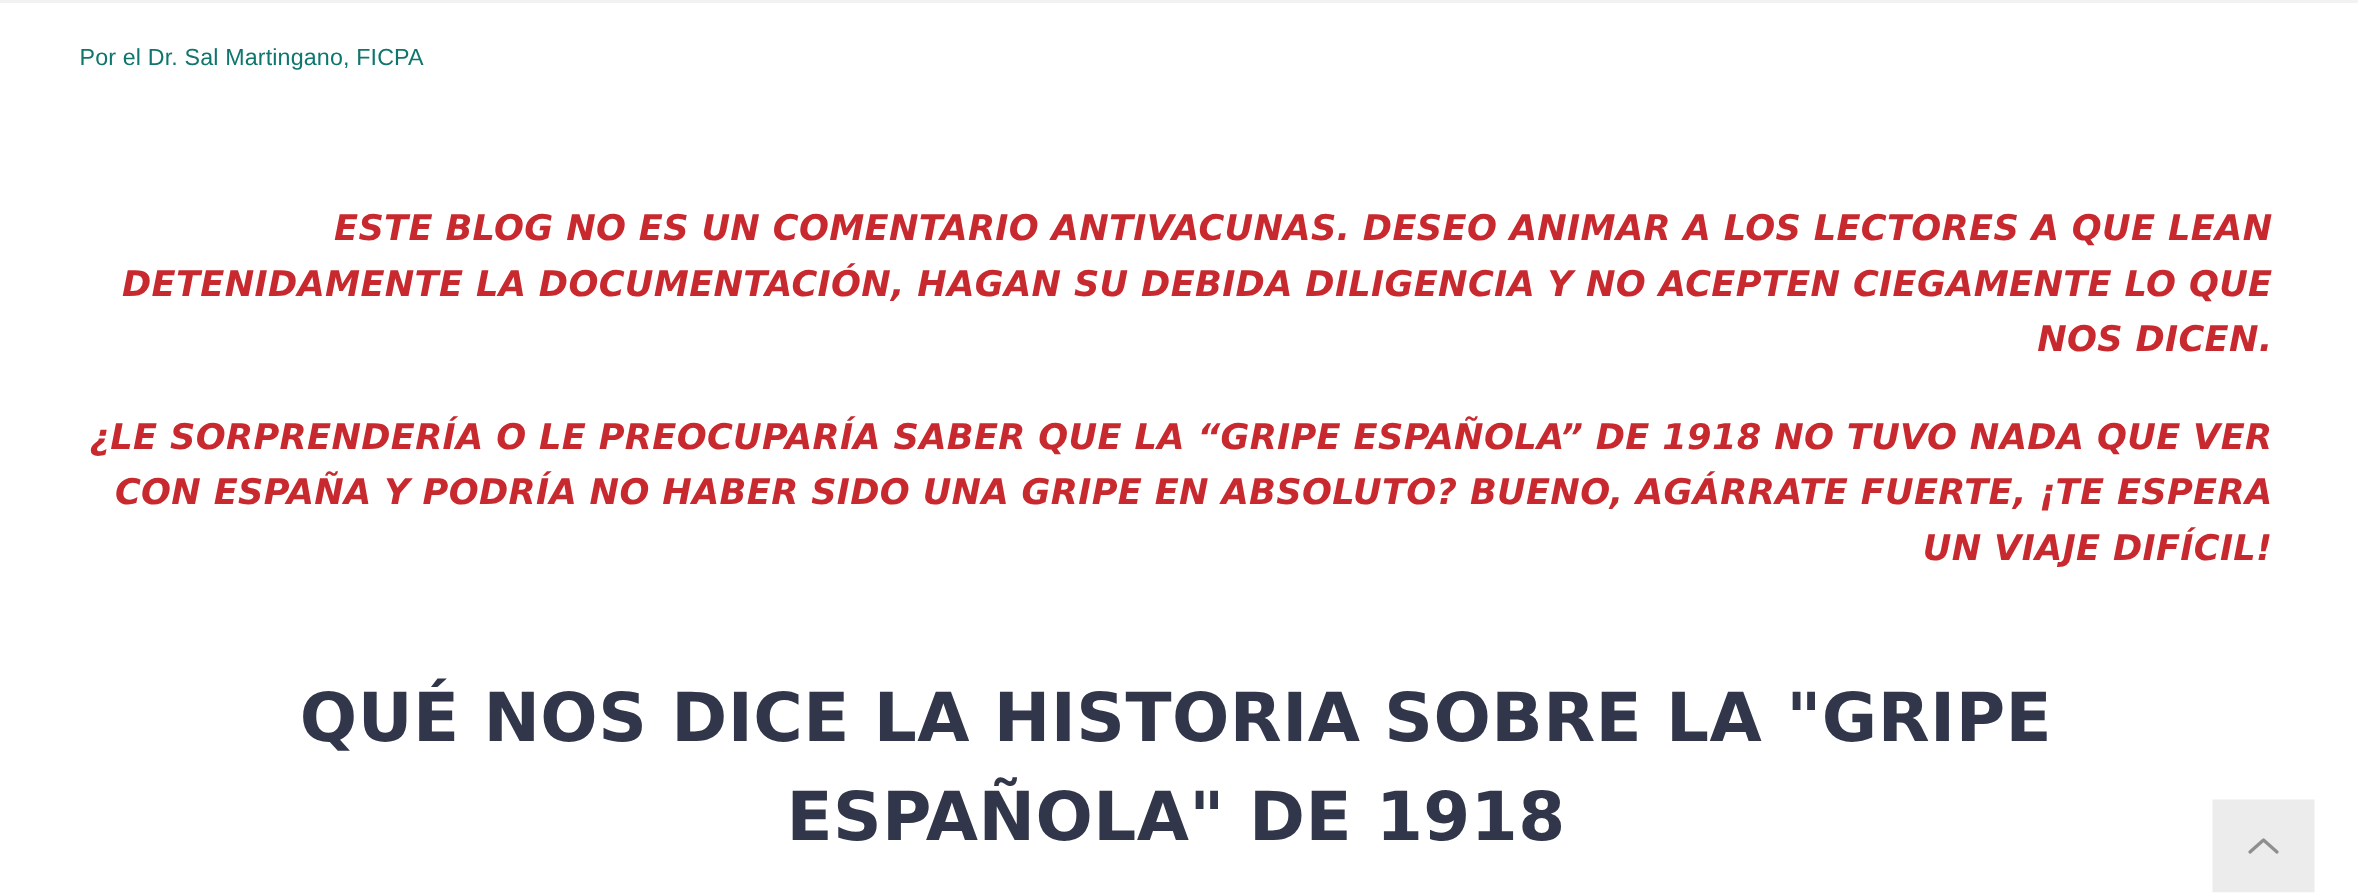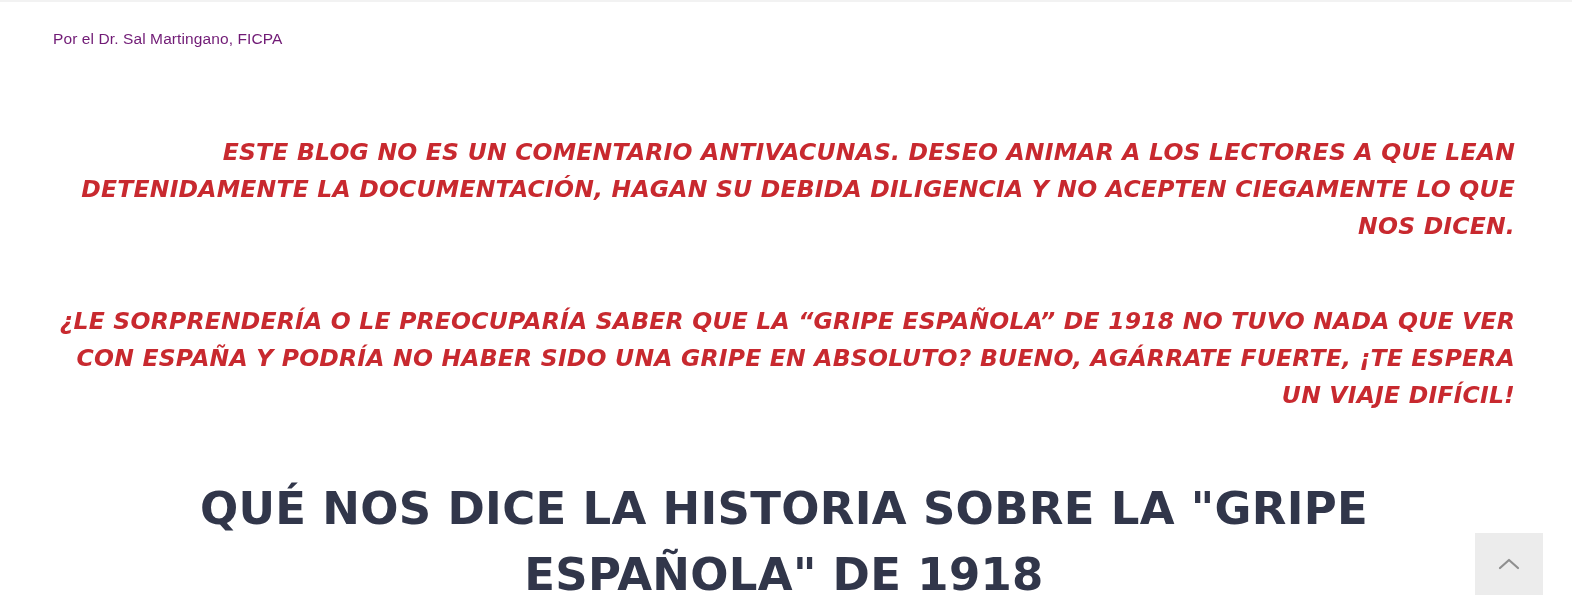--- a/index.html
+++ b/index.html
@@ -21,21 +21,21 @@
     height: 595px;
     box-sizing: border-box;
     padding: 0;
   }
 
   .byline {
     position: absolute;
     top: 30px;
     left: 53px;
     font-size: 15.5px;
-    color: #701a75;
+    color: #0f766e;
     letter-spacing: 0.1px;
     font-family: "Liberation Sans", sans-serif;
   }
 
   .content {
     position: absolute;
     top: 110px;
     left: 53px;
     width: 1462px;
   }
@@ -45,21 +45,21 @@
     font-weight: bold;
     font-style: italic;
     text-align: right;
     font-size: 23.5px;
     line-height: 1.58;
     letter-spacing: 0.2px;
     font-family: "DejaVu Sans", sans-serif;
   }
 
   .warn-block.second {
-    margin-top: 58px;
+    margin-top: 28px;
   }
 
   .headline {
     margin-top: 62px;
     text-align: center;
     color: #31364a;
     font-weight: bold;
     font-size: 45px;
     line-height: 1.45;
     letter-spacing: 0.3px;

